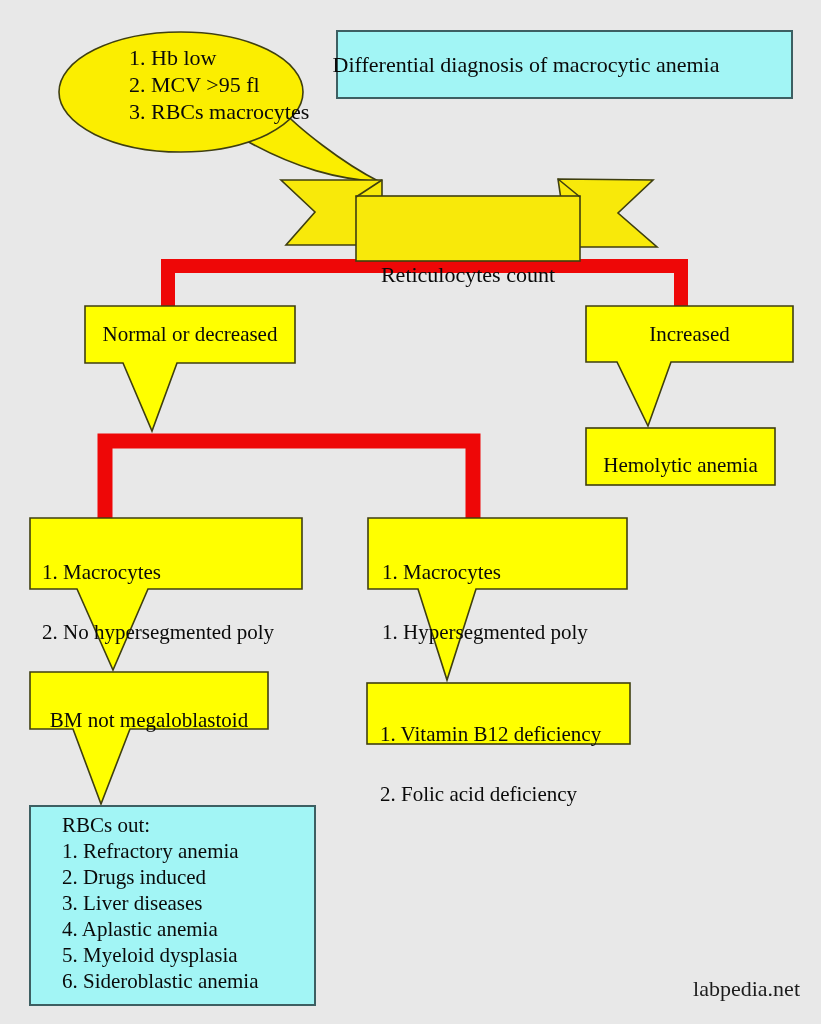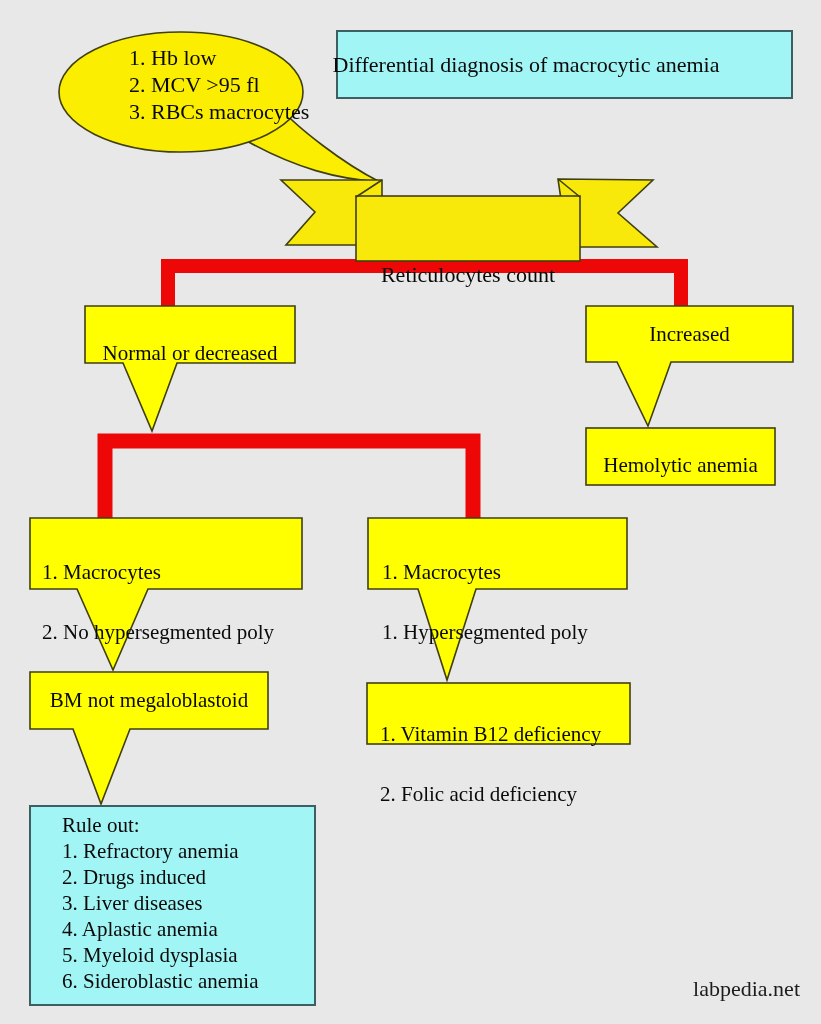--- a/index.html
+++ b/index.html
@@ -62,43 +62,43 @@
   <div class="txt fs22 lines-27" style="left:85px; top:44px;">
     <div class="ln">1. Hb low</div>
     <div class="ln">2. MCV &gt;95 fl</div>
     <div class="ln">3. RBCs macrocytes</div>
   </div>
 
   <div class="txt center fs22" style="left:337px; top:31px; width:378px; height:67px;">Differential diagnosis of macrocytic anemia</div>
 
   <div class="txt center fs22" style="left:356px; top:196px; width:224px; height:65px;margin-top:46px;">Reticulocytes count</div>
 
-  <div class="txt center fs21" style="left:85px; top:306px; width:210px; height:57px;margin-top:19px;">Normal or decreased</div>
+  <div class="txt center fs21" style="left:85px; top:306px; width:210px; height:57px;">Normal or decreased</div>
   <div class="txt center fs21" style="left:586px; top:306px; width:207px; height:56px;">Increased</div>
   <div class="txt center fs21" style="left:586px; top:428px; width:189px; height:74px;">Hemolytic anemia</div>
 
   <div class="txt fs21 lines-28" style="left:42px; top:526px;">
     <div class="ln">1. Macrocytes</div>
     <div class="ln">2. No hypersegmented poly</div>
   </div>
 
   <div class="txt fs21 lines-28" style="left:382px; top:526px;">
     <div class="ln">1. Macrocytes</div>
     <div class="ln">1. Hypersegmented poly</div>
   </div>
 
-  <div class="txt center fs21" style="left:30px; top:672px; width:238px; height:57px;">BM not megaloblastoid</div>
+  <div class="txt center fs21" style="left:30px; top:692px; width:238px; height:57px;">BM not megaloblastoid</div>
 
   <div class="txt fs21 lines-28" style="left:380px; top:688px;">
     <div class="ln">1. Vitamin B12 deficiency</div>
     <div class="ln">2. Folic acid deficiency</div>
   </div>
 
   <div class="txt fs21 lines-26" style="left:62px; top:812px;">
-    <div class="ln">Rule out:</div>
+    <div class="ln">RBCs out:</div>
     <div class="ln">1. Refractory anemia</div>
     <div class="ln">2. Drugs induced</div>
     <div class="ln">3. Liver diseases</div>
     <div class="ln">4. Aplastic anemia</div>
     <div class="ln">5. Myeloid dysplasia</div>
     <div class="ln">6. Sideroblastic anemia</div>
   </div>
 
   <div class="txt fs22 watermark" style="left:640px; top:976px; width:160px; text-align:right;">labpedia.net</div>
 

